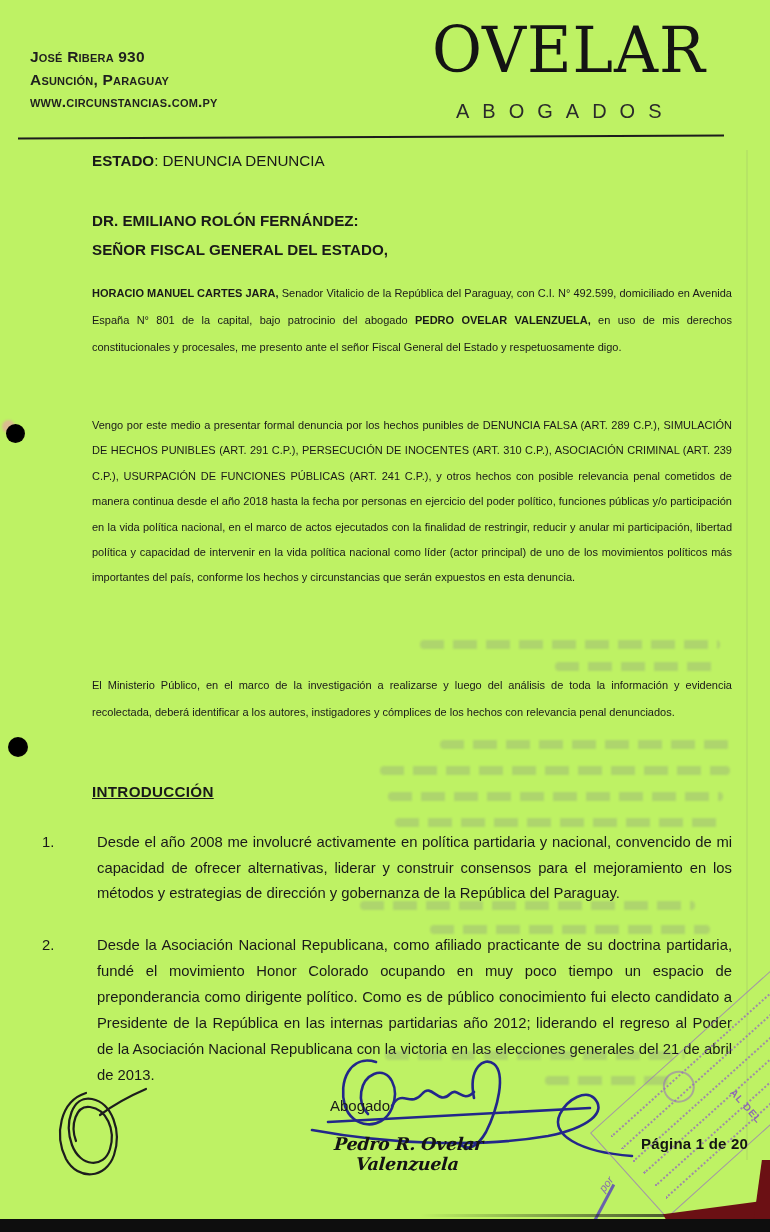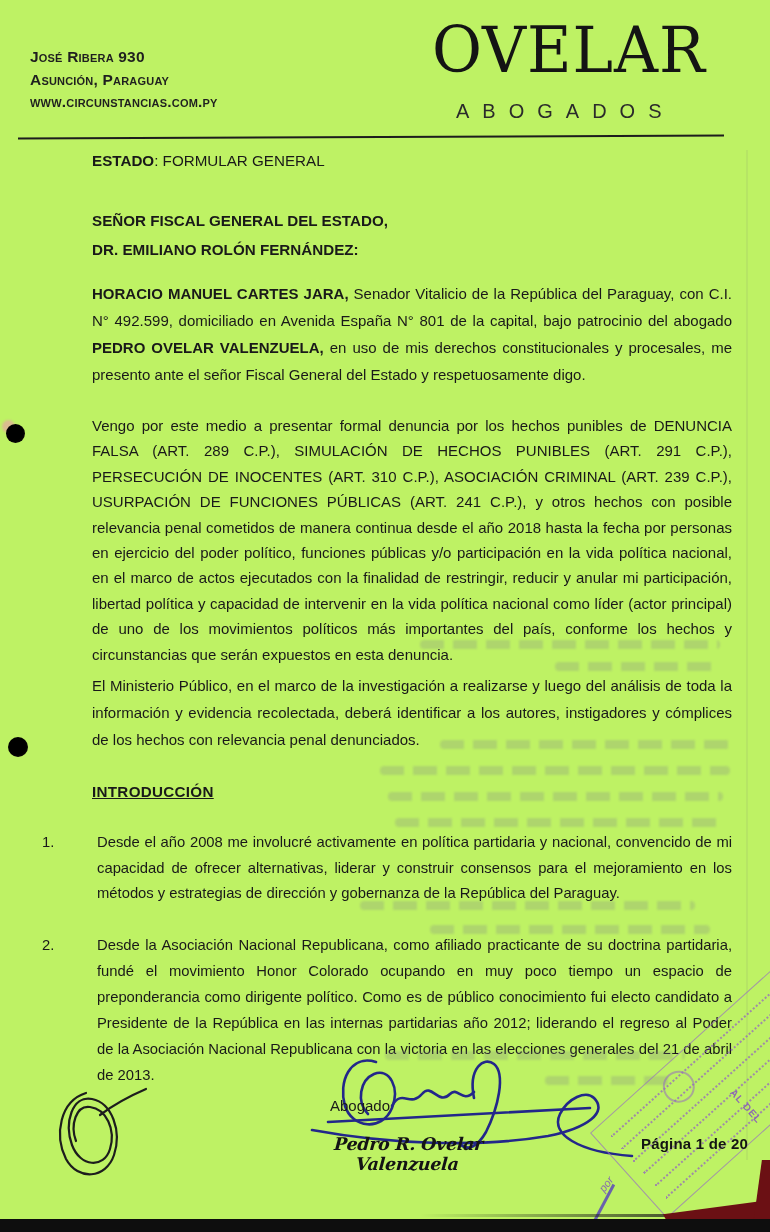--- a/index.html
+++ b/index.html
@@ -12,21 +12,21 @@
   .lh-block{position:absolute;left:30px;top:46px;font-variant:small-caps;
     font-size:15.5px;font-weight:600;line-height:22.5px;color:#1f1f1f;letter-spacing:.2px;}
   .logo-name{position:absolute;left:432px;top:14px;font-family:"DejaVu Serif",serif;
     font-size:61px;font-weight:400;letter-spacing:1px;color:#141414;transform:scaleY(1.04);}
   .logo-sub{position:absolute;left:456px;top:100px;font-size:20px;letter-spacing:13px;
     color:#2b2b2b;font-weight:400;}
   .header-rule{position:absolute;left:18px;top:136px;width:706px;height:2px;
     background:#1d1d1d;transform:rotate(-0.25deg);}
   
   .doc-block{position:absolute;left:92px;width:640px;text-align:justify;
-    font-size:15px;line-height:26px;color:#191919;}
+    font-size:11px;line-height:26px;color:#191919;}
   .bold{font-weight:bold;}
   .objeto{top:148px;text-align:left;font-size:15.2px;}
   .addressee{top:206px;font-weight:bold;font-size:15.2px;line-height:29px;text-align:left;}
   .p1{top:280px;line-height:27px;}
   .p2{top:413px;line-height:25.4px;}
   .p3{top:672px;line-height:27px;}
   .section-heading{top:779px;font-weight:bold;font-size:15.2px;text-align:left;
     text-decoration:underline;letter-spacing:.3px;}
   .num-item{position:absolute;left:97px;width:635px;text-align:justify;
     font-size:14.8px;color:#191919;}
@@ -86,26 +86,26 @@
   <div class="lh-block">
     <div>José Ribera 930</div>
     <div>Asunción, Paraguay</div>
     <div>www.circunstancias.com.py</div>
   </div>
   <div class="logo-name">OVELAR</div>
   <div class="logo-sub">ABOGADOS</div>
   <div class="header-rule"></div>
 
   <div class="doc-block objeto">
-    <span class="bold">ESTADO</span><span>: FORMULAR GENERAL</span>
+    <span class="bold">ESTADO</span><span>: DENUNCIA DENUNCIA</span>
   </div>
 
   <div class="doc-block addressee">
+    <div>DR. EMILIANO ROLÓN FERNÁNDEZ:</div>
     <div>SEÑOR FISCAL GENERAL DEL ESTADO,</div>
-    <div>DR. EMILIANO ROLÓN FERNÁNDEZ:</div>
   </div>
 
   <div class="doc-block p1">
     <span class="bold">HORACIO MANUEL CARTES JARA,</span><span> Senador Vitalicio de la República del Paraguay, con C.I. N° 492.599, domiciliado en Avenida España N° 801 de la capital, bajo patrocinio del abogado </span><span class="bold">PEDRO OVELAR VALENZUELA,</span><span> en uso de mis derechos constitucionales y procesales, me presento ante el señor Fiscal General del Estado y respetuosamente digo.</span>
   </div>
 
   <div class="doc-block p2">Vengo por este medio a presentar formal denuncia por los hechos punibles de DENUNCIA FALSA (ART. 289 C.P.), SIMULACIÓN DE HECHOS PUNIBLES (ART. 291 C.P.), PERSECUCIÓN DE INOCENTES (ART. 310 C.P.), ASOCIACIÓN CRIMINAL (ART. 239 C.P.), USURPACIÓN DE FUNCIONES PÚBLICAS (ART. 241 C.P.), y otros hechos con posible relevancia penal cometidos de manera continua desde el año 2018 hasta la fecha por personas en ejercicio del poder político, funciones públicas y/o participación en la vida política nacional, en el marco de actos ejecutados con la finalidad de restringir, reducir y anular mi participación, libertad política y capacidad de intervenir en la vida política nacional como líder (actor principal) de uno de los movimientos políticos más importantes del país, conforme los hechos y circunstancias que serán expuestos en esta denuncia.</div>
 
   <div class="doc-block section-heading">INTRODUCCIÓN</div>
 

